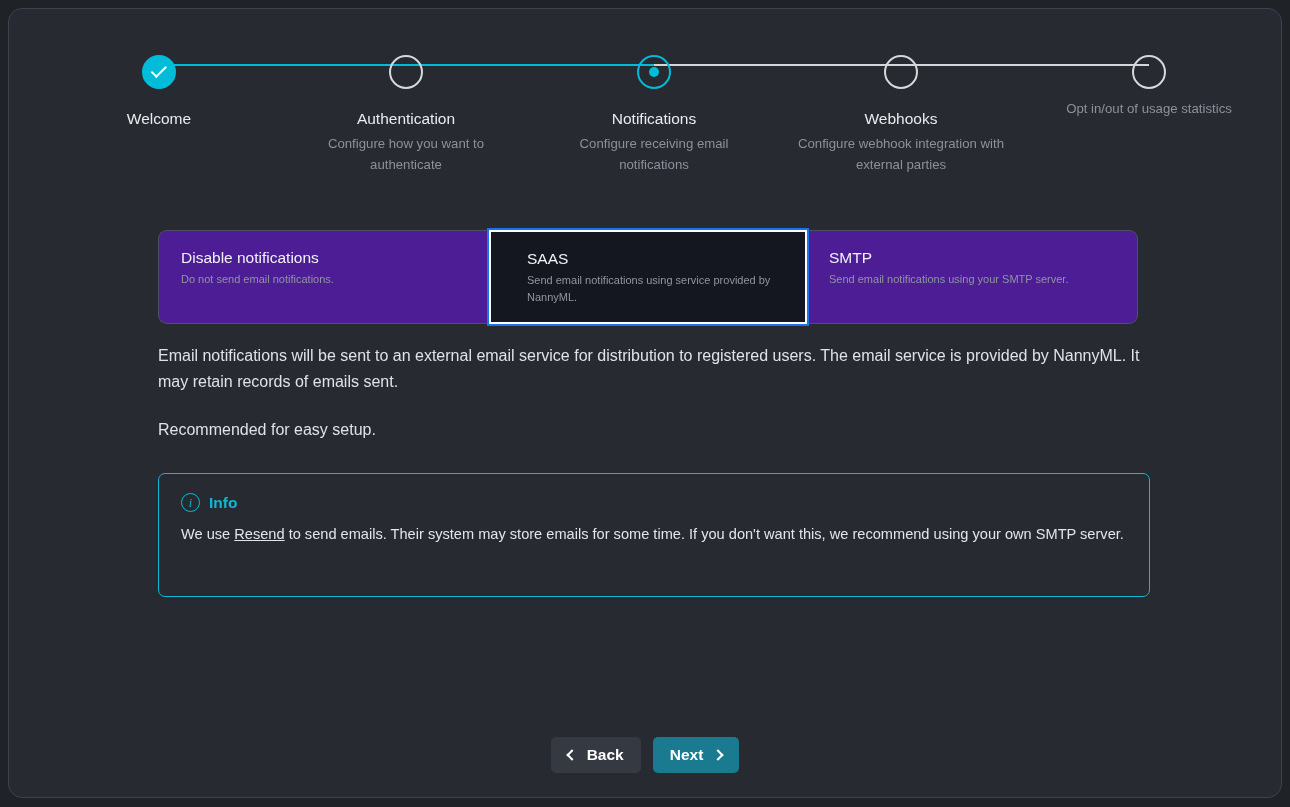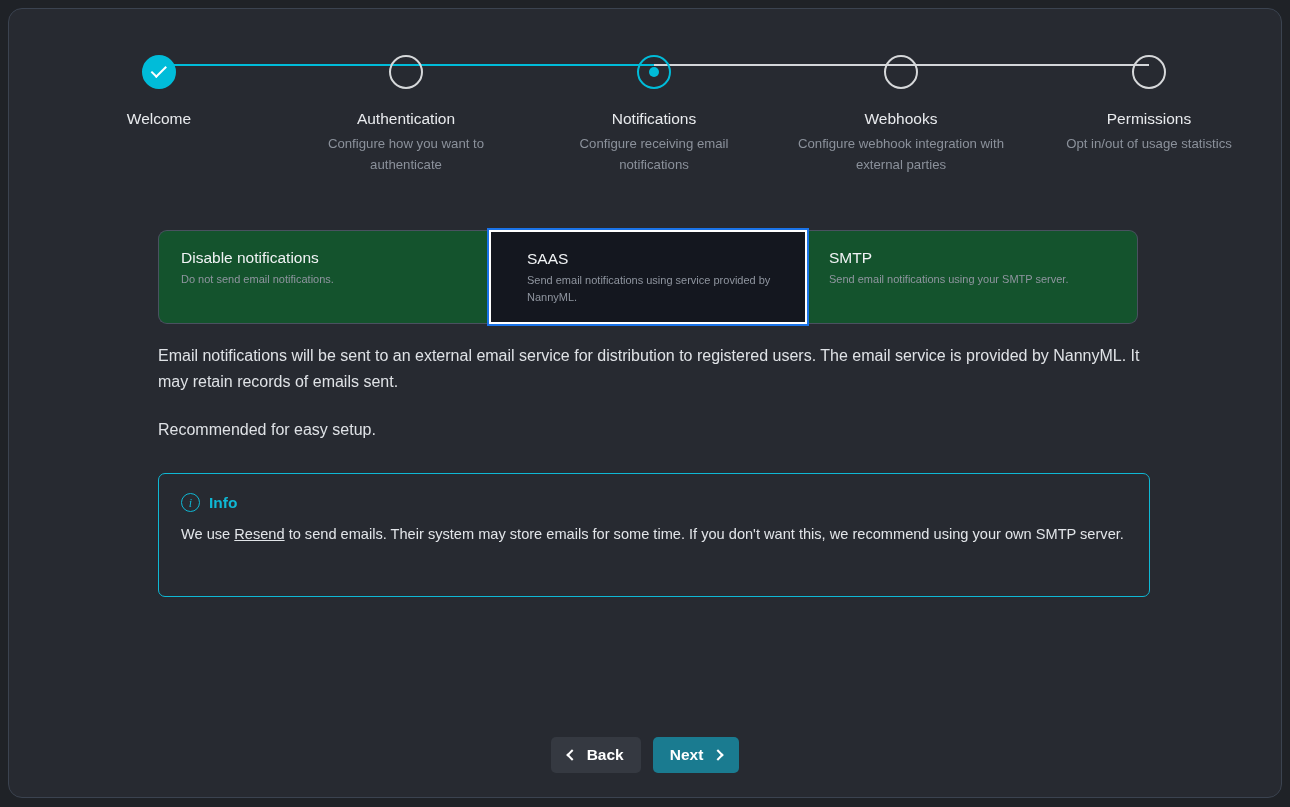--- a/index.html
+++ b/index.html
@@ -118,21 +118,21 @@
     left: 149px;
     top: 221px;
     width: 992px;
     height: 94px;
     display: flex;
   }
 
   .opt-card {
     position: relative;
     padding: 17px 22px 0 22px;
-    background: #14532d;
+    background: #4c1d95;
     border: 1px solid #4a5160;
   }
   .opt-card.first {
     width: 331px;
     border-radius: 9px 0 0 9px;
     border-right: none;
   }
   .opt-card.last {
     width: 331px;
     border-radius: 0 9px 9px 0;
@@ -295,21 +295,20 @@
             <span class="dot"></span>
           </div>
         </div>
         <div class="step-title">Notifications</div>
         <div class="step-desc">Configure receiving email notifications</div>
       </div>
       <div class="step" style="left: 1140px;">
         <div class="step-circle-wrap">
           <div class="step-circle todo"></div>
         </div>
-        <div class="step-title">Permissions</div>
         <div class="step-desc">Opt in/out of usage statistics</div>
       </div>
     </div>
 
   <div id="options">
 
     <div class="opt-card first">
       <div class="opt-title">Disable notifications</div>
       <div class="opt-desc">Do not send email notifications.</div>
     </div>

